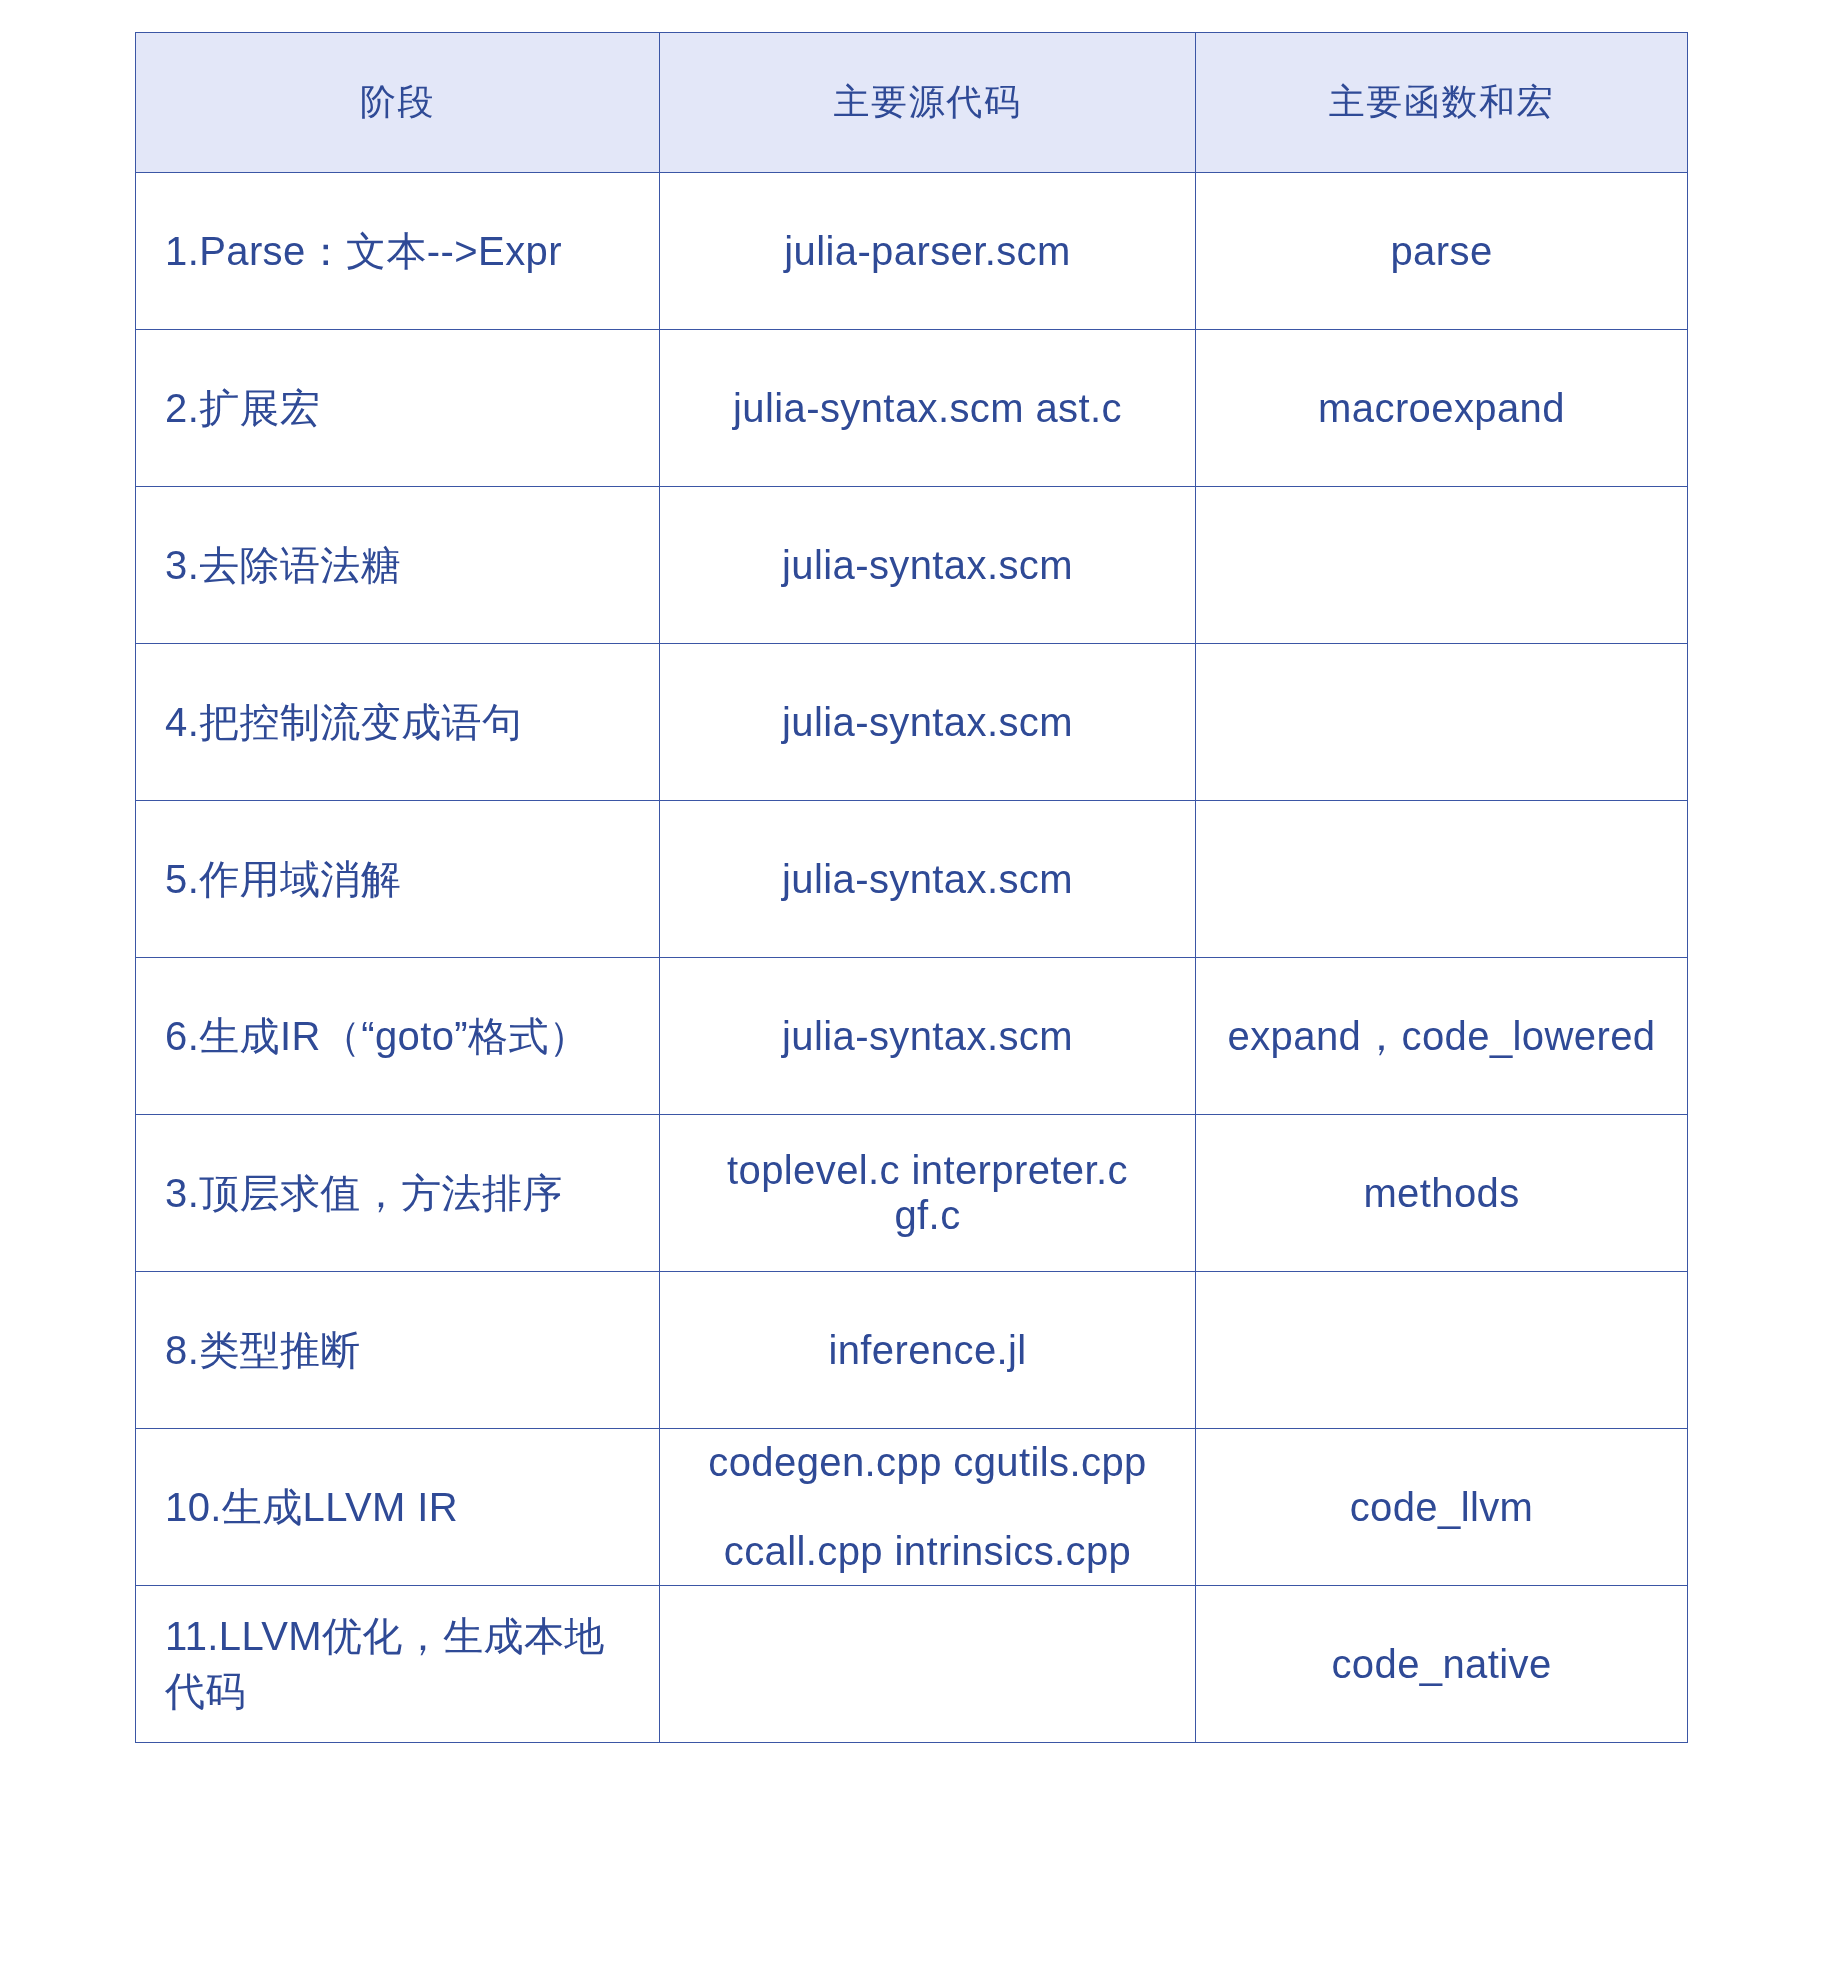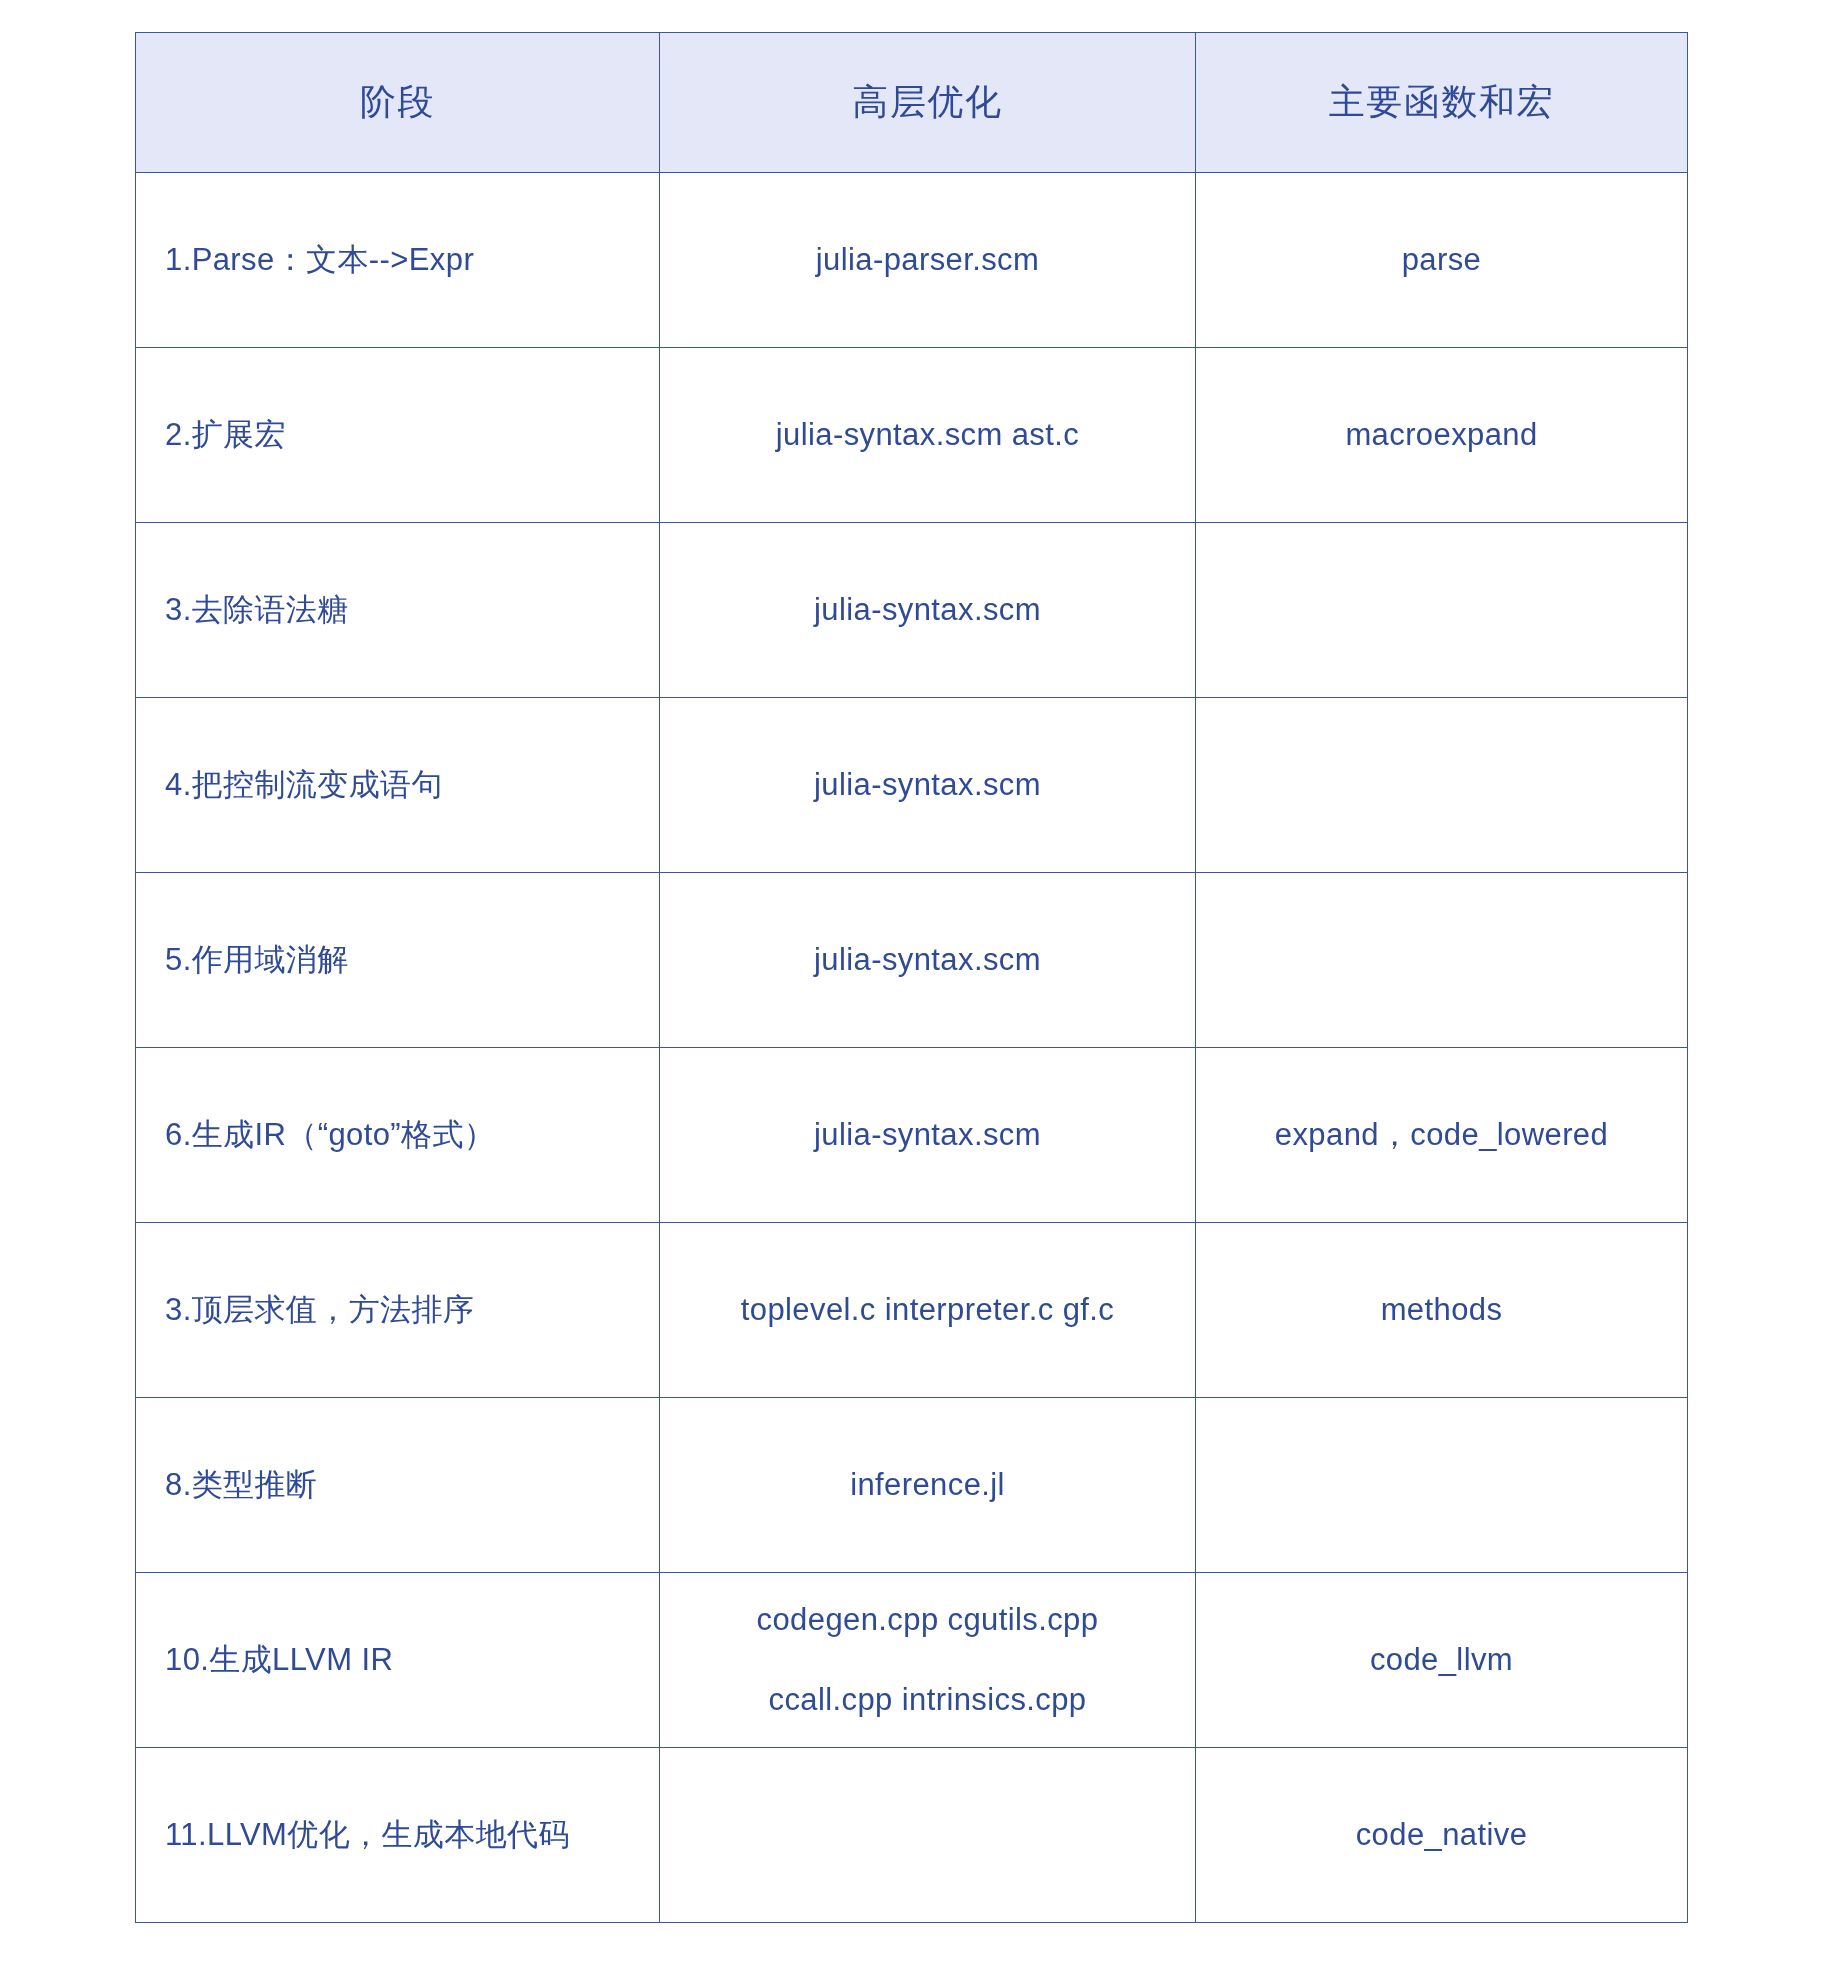--- a/index.html
+++ b/index.html
@@ -38,22 +38,22 @@
   table.stages thead th {
     background: #e3e7f8;
     text-align: center;
     font-size: 36px;
     height: 139px;
     letter-spacing: 1.6px;
     padding: 0 8px;
   }
   table.stages tbody td {
     height: 150px;
-    font-size: 31px;
-    padding: 12px 29px;
+    font-size: 40px;
+    padding: 3px 29px;
     letter-spacing: 0.4px;
   }
   table.stages tbody td.col-stage {
     text-align: left;
   }
   table.stages tbody td.col-src {
     text-align: center;
   }
   table.stages tbody td.col-fn {
     text-align: center;
@@ -74,21 +74,21 @@
 <div class="page">
   <table class="stages">
     <colgroup>
       <col class="c1">
       <col class="c2">
       <col class="c3">
     </colgroup>
     <thead>
       <tr>
         <th>阶段</th>
-        <th>高层优化</th>
+        <th>主要源代码</th>
         <th>主要函数和宏</th>
       </tr>
     </thead>
     <tbody>
       <tr>
         <td class="col-stage">1.Parse：文本--&gt;Expr</td>
         <td class="col-src">
             <span class="src-line">julia-parser.scm</span>
           </td>
         <td class="col-fn">parse</td>

